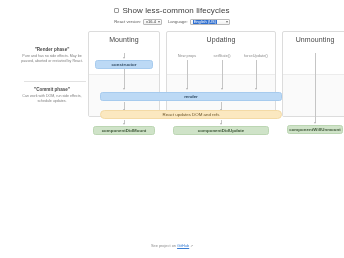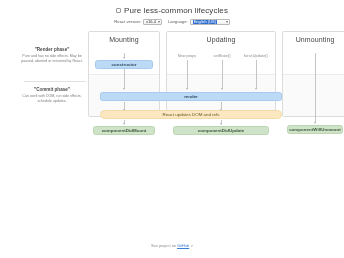--- a/index.html
+++ b/index.html
@@ -276,21 +276,21 @@
     color: #8c8c8c;
   }
 </style>
 </head>
 <body>
 
 <div class="page">
 
   <div class="toggle-row">
     <span class="toggle-box"></span>
-    <span class="toggle-label">Pure less-common lifecycles</span>
+    <span class="toggle-label">Show less-common lifecycles</span>
   </div>
 
   <div class="settings-row">
     <div class="setting">
       <span class="setting-label">React version:</span>
       <span class="select version">
         <span class="select-value">v16.4</span>
         <span class="caret"></span>
       </span>
     </div>

